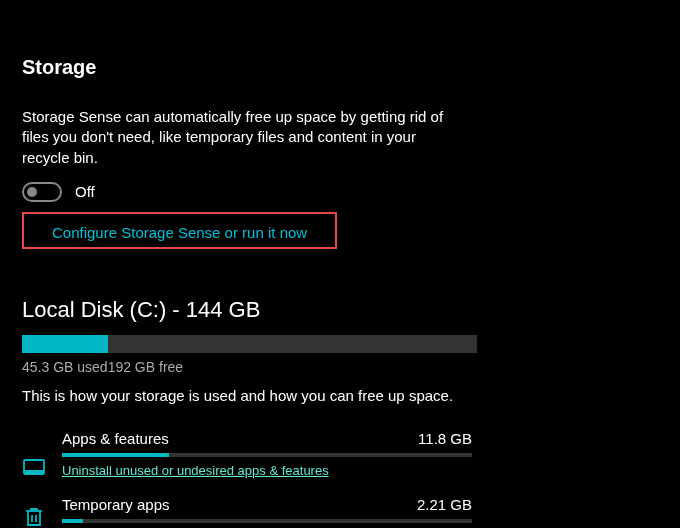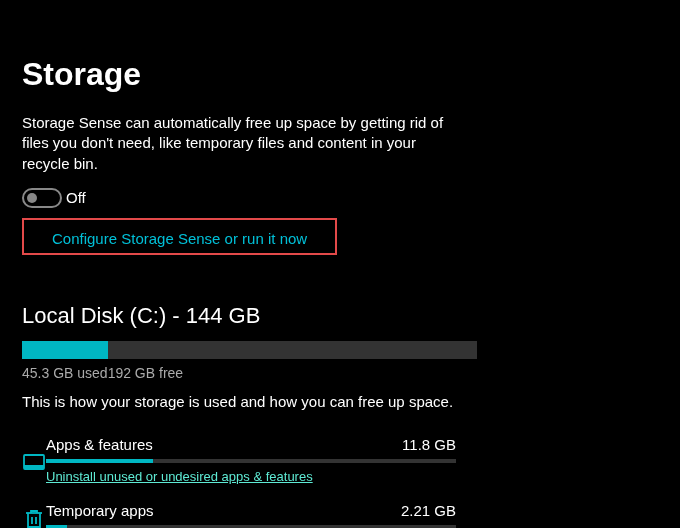--- a/index.html
+++ b/index.html
@@ -9,35 +9,35 @@
       font-family: "Segoe UI", sans-serif;
       width: 680px;
       height: 528px;
       overflow: hidden;
       font-size: 15px;
     }
     .page {
       padding: 56px 22px 0 22px;
     }
     .title {
-      font-size: 32px;
+      font-size: 20px;
       font-weight: 600;
-      margin-bottom: 20px;
+      margin-bottom: 28px;
     }
     .desc {
       color: #fff;
       line-height: 1.35;
       max-width: 430px;
       margin-bottom: 14px;
       margin-top: 16px;
     }
     .toggle-row {
       display: flex;
       align-items: center;
-      gap: 4px;
+      gap: 13px;
       margin-bottom: 10px;
     }
     .toggle {
       width: 40px;
       height: 20px;
       border: 2px solid #888;
       border-radius: 10px;
       position: relative;
     }
     .toggle-knob {
@@ -84,21 +84,22 @@
       justify-content: flex-start;
       color: #aaa;
       font-size: 14px;
       margin-bottom: 12px;
     }
     .storage-explain {
       margin-bottom: 26px;
     }
     .item-row {
       display: flex;
-      align-items: center;
+      align-items: flex-end;
+      gap: 16px;
       margin-bottom: 18px;
     }
     .item-icon {
       width: 24px;
       height: 24px;
       margin-top: 2px;
       flex-shrink: 0;
       color: #00b7c3;
     }
     .item-icon svg { width: 100%; height: 100%; display: block; }

